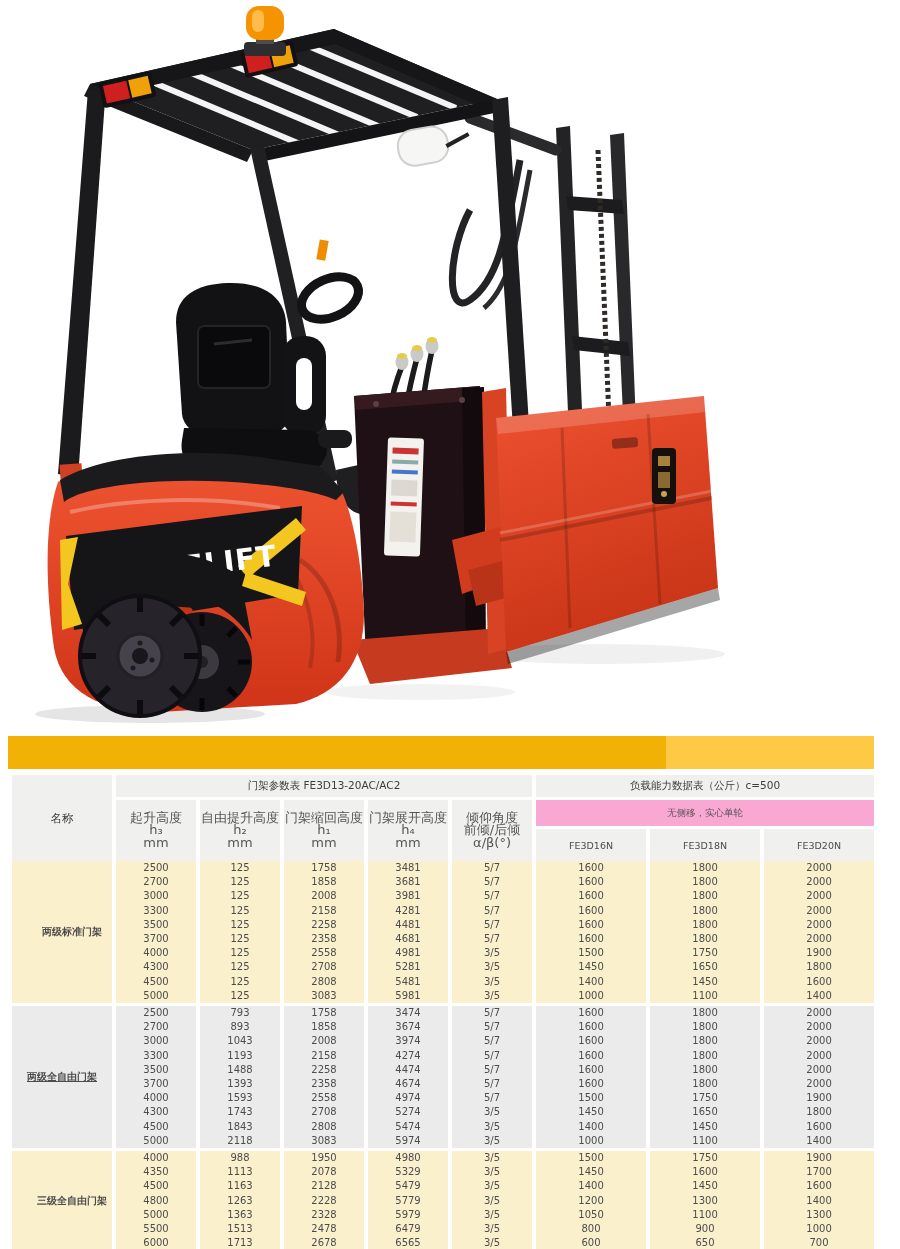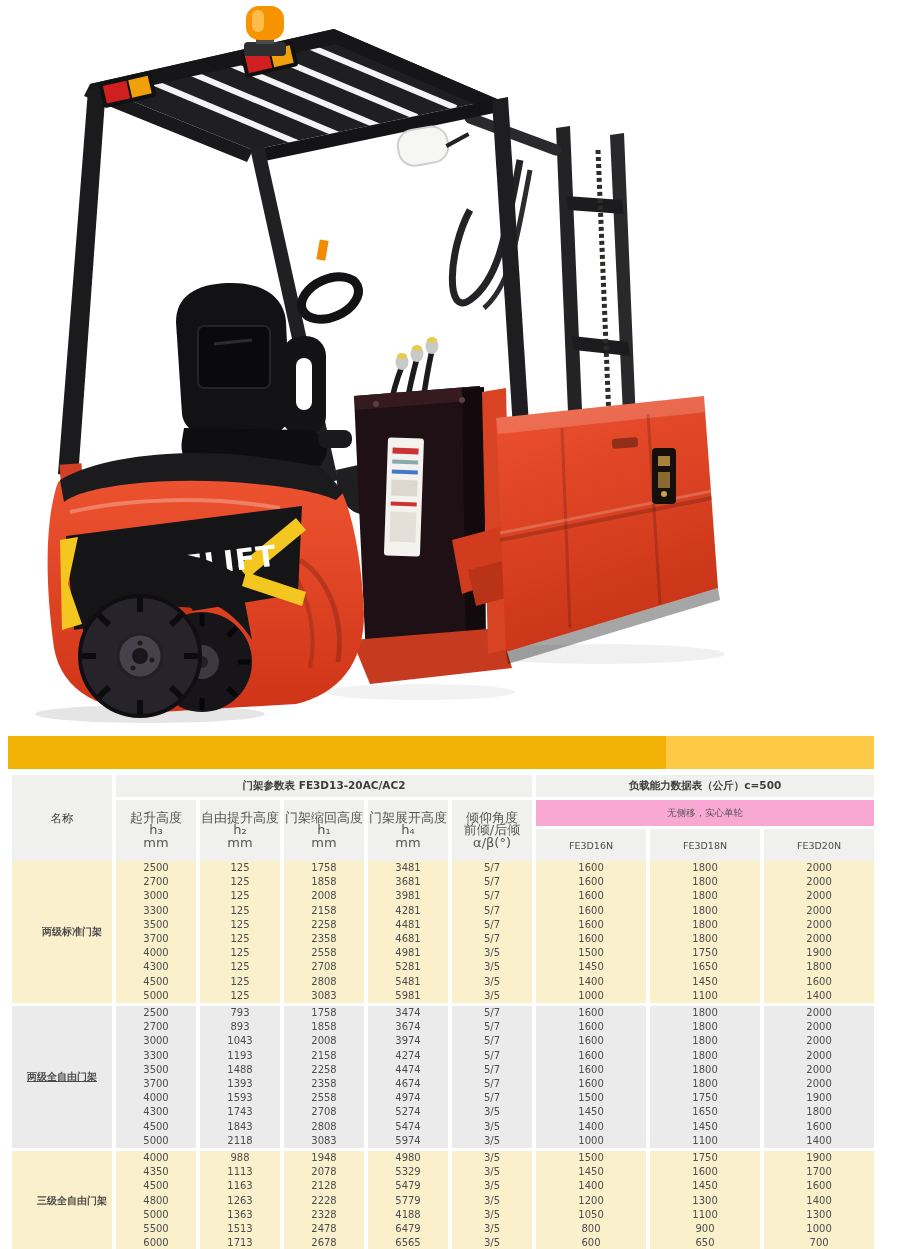--- a/index.html
+++ b/index.html
@@ -5,21 +5,21 @@
   html,body{margin:0;padding:0;background:#fff;}
   .page{position:relative;width:900px;height:1249px;background:#ffffff;overflow:hidden;
         font-family:"DejaVu Sans","Liberation Sans",sans-serif;color:#444;}
   .photo{position:absolute;top:0;left:0;width:900px;height:733px;}
   .banner{position:absolute;top:736px;left:8px;width:866px;height:33px;
           background:linear-gradient(90deg,#f2b105 0%,#f2b105 76%,#fec944 76%,#fec944 100%);}
   table.spec{position:absolute;top:775px;left:8px;width:866px;
              border-collapse:separate;border-spacing:4px 0;table-layout:fixed;}
   table.spec td{text-align:center;vertical-align:middle;padding:0;overflow:hidden;}
   .hdr{background:#f0f0ee;}
-  .hdr-top{height:22px;font-size:10.5px;font-weight:bold;color:#3d3d3d;border-bottom:3px solid #fff;}
+  .hdr-top{height:22px;font-size:10.5px;font-weight:normal;color:#3d3d3d;border-bottom:3px solid #fff;}
   .name-cell{background:#f0f0ee;font-size:11.5px;font-weight:normal;color:#3a3a3a;}
   .col-head{background:#f0f0ee;font-size:13px;color:#555;line-height:12.5px;padding:4px 1px;}
   .load-cond{background:#f9a8d4;font-size:9.5px;color:#555;height:26px;border-bottom:3px solid #fff;}
   .model-head{background:#f0f0ee;font-size:9.5px;color:#4c4c4c;height:32px;}
   tr.data-row td{height:14.2px;line-height:14.2px;font-size:10px;color:#4c4c4c;}
   tr.data-row.cream td{background:#faf0cb;}
   tr.data-row.gray td{background:#ebebeb;}
   td.group-name{font-size:11px;font-weight:bold;color:#333;}
   td.group-name.cream{background:#faf0cb;padding-left:20px;}
   td.group-name.gray{background:#ebebeb;text-decoration:underline;}
@@ -494,21 +494,21 @@
           <td>1100</td>
           <td>1400</td>
         </tr>
         <tr class="spacer-row">
           <td colspan="9"></td>
         </tr>
         <tr class="data-row cream">
           <td class="group-name cream" rowspan="7">三级全自由门架</td>
           <td>4000</td>
           <td>988</td>
-          <td>1948</td>
+          <td>1950</td>
           <td>4980</td>
           <td>3/5</td>
           <td>1500</td>
           <td>1750</td>
           <td>1900</td>
         </tr>
         <tr class="data-row cream">
           <td>4350</td>
           <td>1113</td>
           <td>2078</td>
@@ -535,21 +535,21 @@
           <td>5779</td>
           <td>3/5</td>
           <td>1200</td>
           <td>1300</td>
           <td>1400</td>
         </tr>
         <tr class="data-row cream">
           <td>5000</td>
           <td>1363</td>
           <td>2328</td>
-          <td>4188</td>
+          <td>5979</td>
           <td>3/5</td>
           <td>1050</td>
           <td>1100</td>
           <td>1300</td>
         </tr>
         <tr class="data-row cream">
           <td>5500</td>
           <td>1513</td>
           <td>2478</td>
           <td>6479</td>

